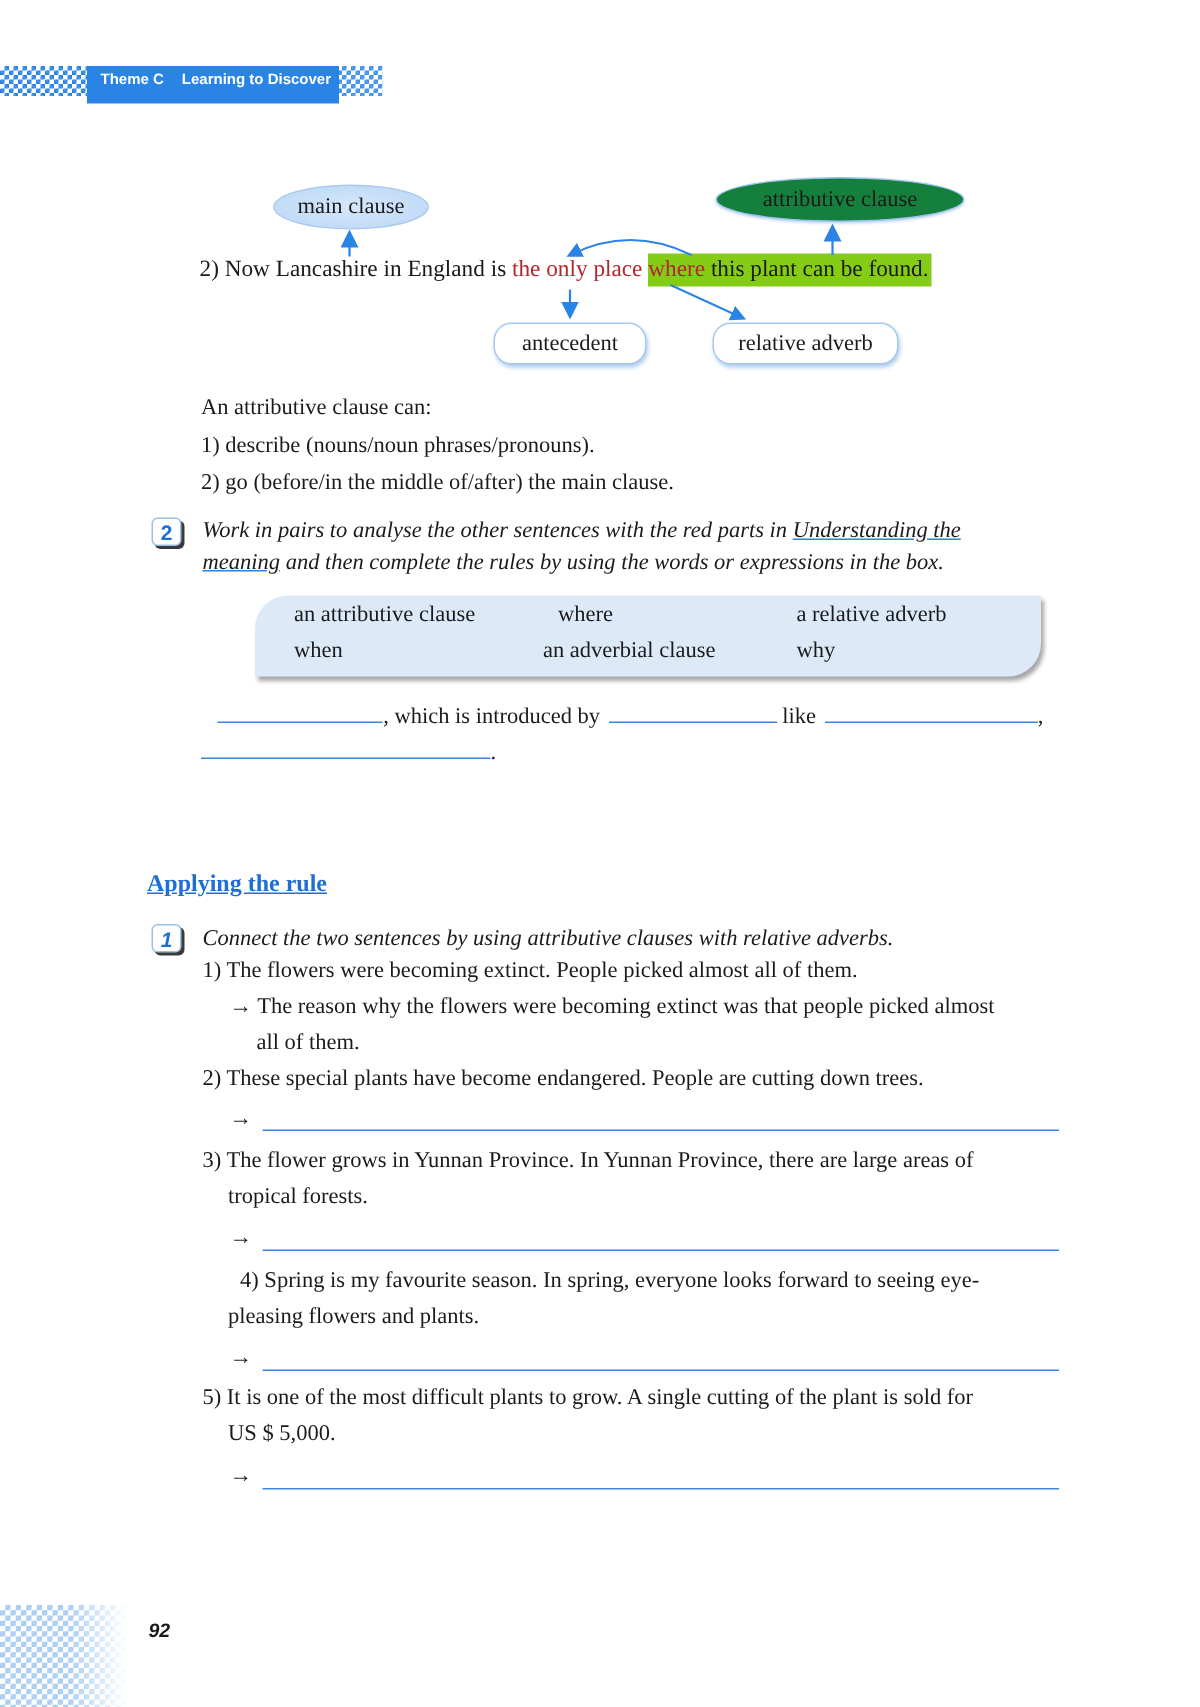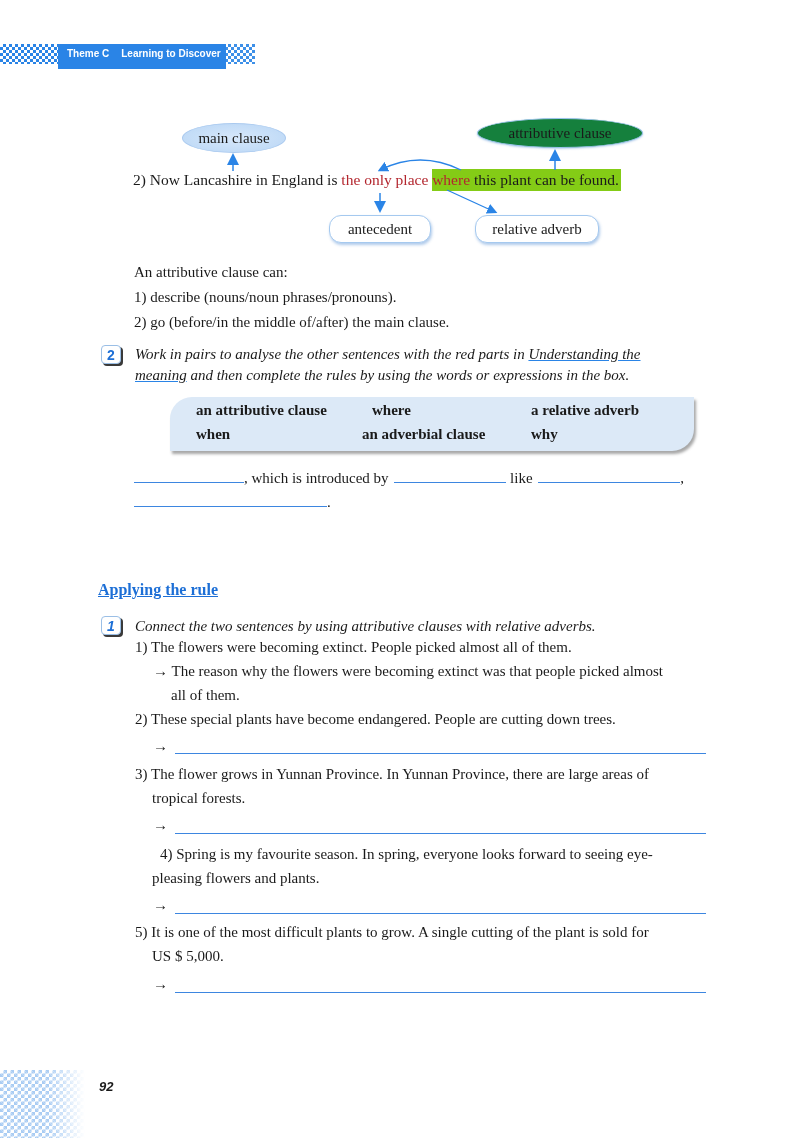--- a/index.html
+++ b/index.html
@@ -38,21 +38,21 @@
     border-radius: 4px; box-shadow: 2px 2px 0 #3a3a3a; color: #1d6fd6; font-family: "Liberation Sans", sans-serif;
     font-weight: bold; font-size: 14px; text-align: center; line-height: 18px; }
   .num-badge.ital { font-style: italic; }
 
   .instruction { position: absolute; left: 135px; width: 572px; font-style: italic; font-size: 15px; line-height: 21px; text-align: justify; }
   .instruction .link { text-decoration: underline; text-decoration-color: #2a84e6; }
 
   
   .word-box { position: absolute; left: 170px; top: 397px; width: 524px; height: 54px; background: #dce9f7;
     border-radius: 22px 0 22px 0; box-shadow: 2px 3px 3px rgba(0,0,0,.35); }
-  .word-box .w { position: absolute; font-size: 15px; white-space: nowrap; font-weight: bold; }
+  .word-box .w { position: absolute; font-size: 15px; white-space: nowrap; }
 
   
   .fill { position: absolute; left: 134px; width: 573px; font-size: 15px; line-height: 24px; }
   .blank { display: inline-block; border-bottom: 1px solid #3d86e0; height: 15px; vertical-align: baseline; }
 
   .section-title { position: absolute; left: 98px; top: 581px; color: #1d6fd6; font-weight: bold; font-size: 16px;
     text-decoration: underline; }
 
   .item { position: absolute; font-size: 15px; line-height: 24px; text-align: justify; }
   .answer-line { position: absolute; left: 175px; width: 531px; border-bottom: 1px solid #3d86e0; height: 1px; }
@@ -116,21 +116,21 @@
 <div class="word-box">
   <span class="w" style="left:26px; top:5px;">an attributive clause</span>
   <span class="w" style="left:202px; top:5px;">where</span>
   <span class="w" style="left:361px; top:5px;">a relative adverb</span>
   <span class="w" style="left:26px; top:29px;">when</span>
   <span class="w" style="left:192px; top:29px;text-align:center;">an adverbial clause</span>
   <span class="w" style="left:361px; top:29px;">why</span>
 </div>
 
 <div class="fill" style="top:466px;">
-  <div style="white-space:nowrap;">
+  <div style="white-space:nowrap;text-align:center;">
     <span class="blank" style="width:110px;"></span><span>, which is introduced by</span>
     <span class="blank" style="width:112px; margin-left:2px;"></span>
     <span>like</span>
     <span class="blank" style="width:142px; margin-left:2px;"></span><span>,</span>
   </div>
   <div style="white-space:nowrap;">
     <span class="blank" style="width:193px;"></span><span>.</span>
   </div>
 </div>
 

